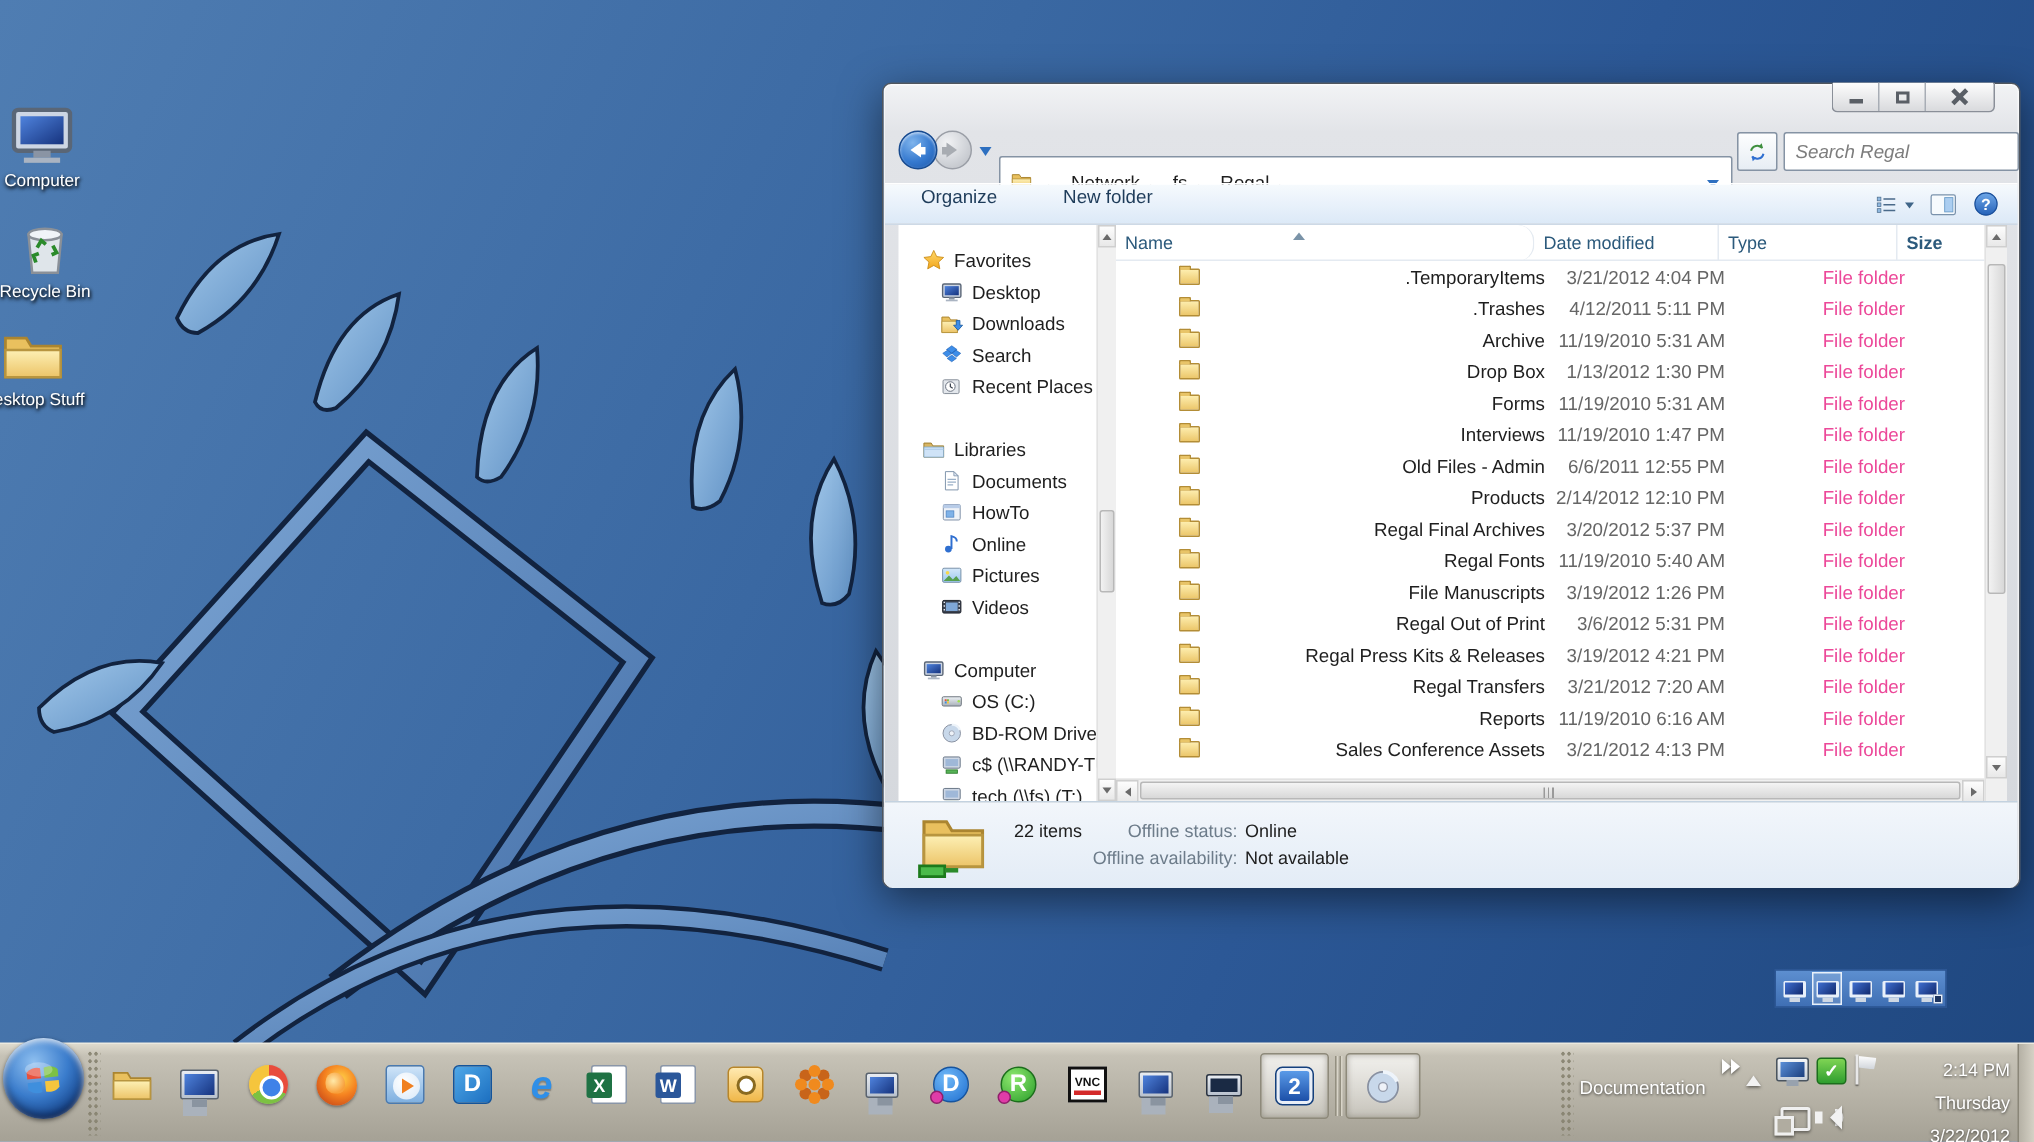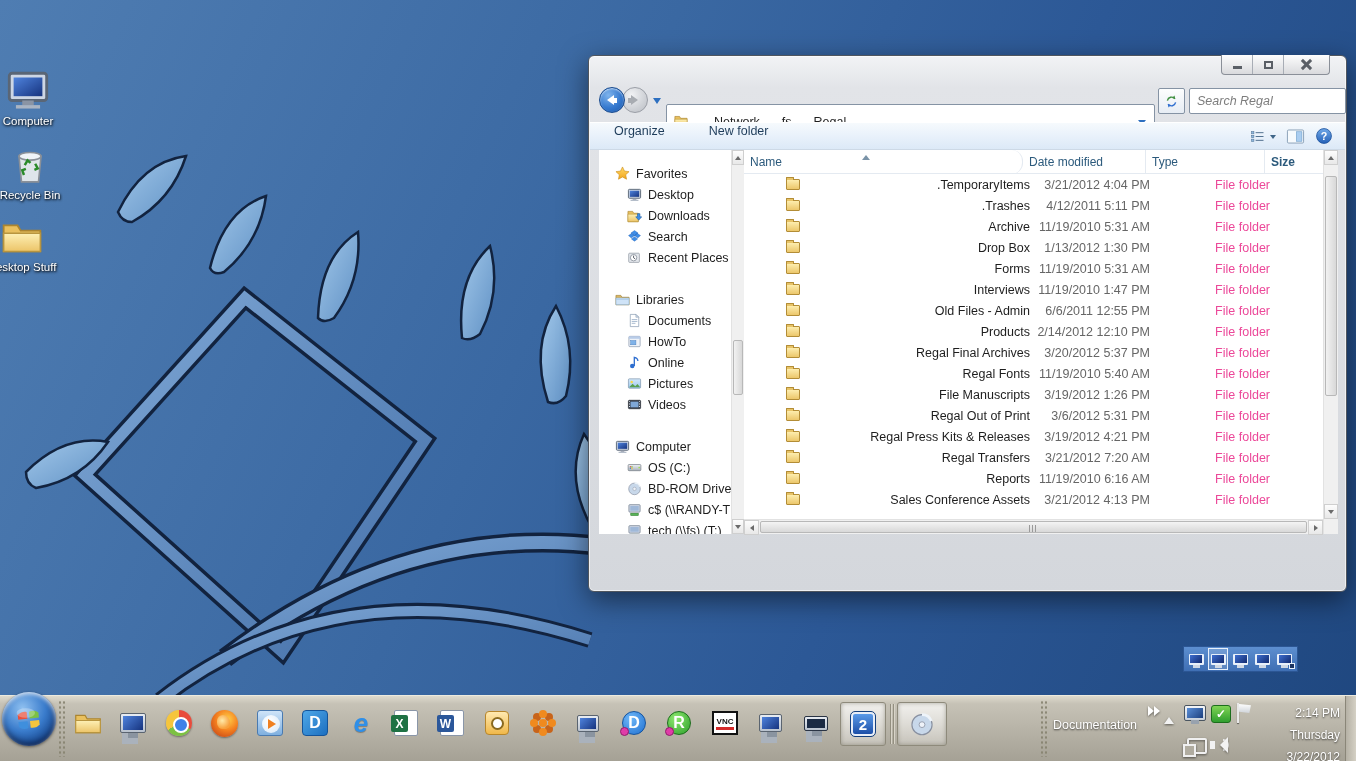--- a/index.html
+++ b/index.html
@@ -665,20 +665,30 @@
         <div class="sb-btn" style="top:0">
             <span class="sb-tri-up"></span>
           </div>
         <div class="sb-thumb" style="top:26px; height:220px; width:12px;"></div>
         <div class="sb-btn" style="bottom:15px">
             <span class="sb-tri-dn"></span>
           </div>
       </div>
     </div>
 
+    <div class="statusbar">
+      <svg style="position:absolute; left:20px; top:5px;" width="48" height="48">
+          <use href="#s-netfolder"></use>
+        </svg>
+      <span class="st-count">22 items</span>
+      <span class="st-lab" style="left:90px; top:12px;">Offline status:</span>
+      <span class="st-val" style="top:12px;">Online</span>
+      <span class="st-lab" style="left:90px; top:30px;">Offline availability:</span>
+      <span class="st-val" style="top:30px;">Not available</span>
+    </div>
   </div>
 
   <div class="taskbar">
     <div class="orb">
       <svg style="position:absolute;left:11px;top:11px" width="32" height="32">
           <use href="#s-flag4"></use>
         </svg>
     </div>
     <div class="grip" style="left:58px"></div>
 

